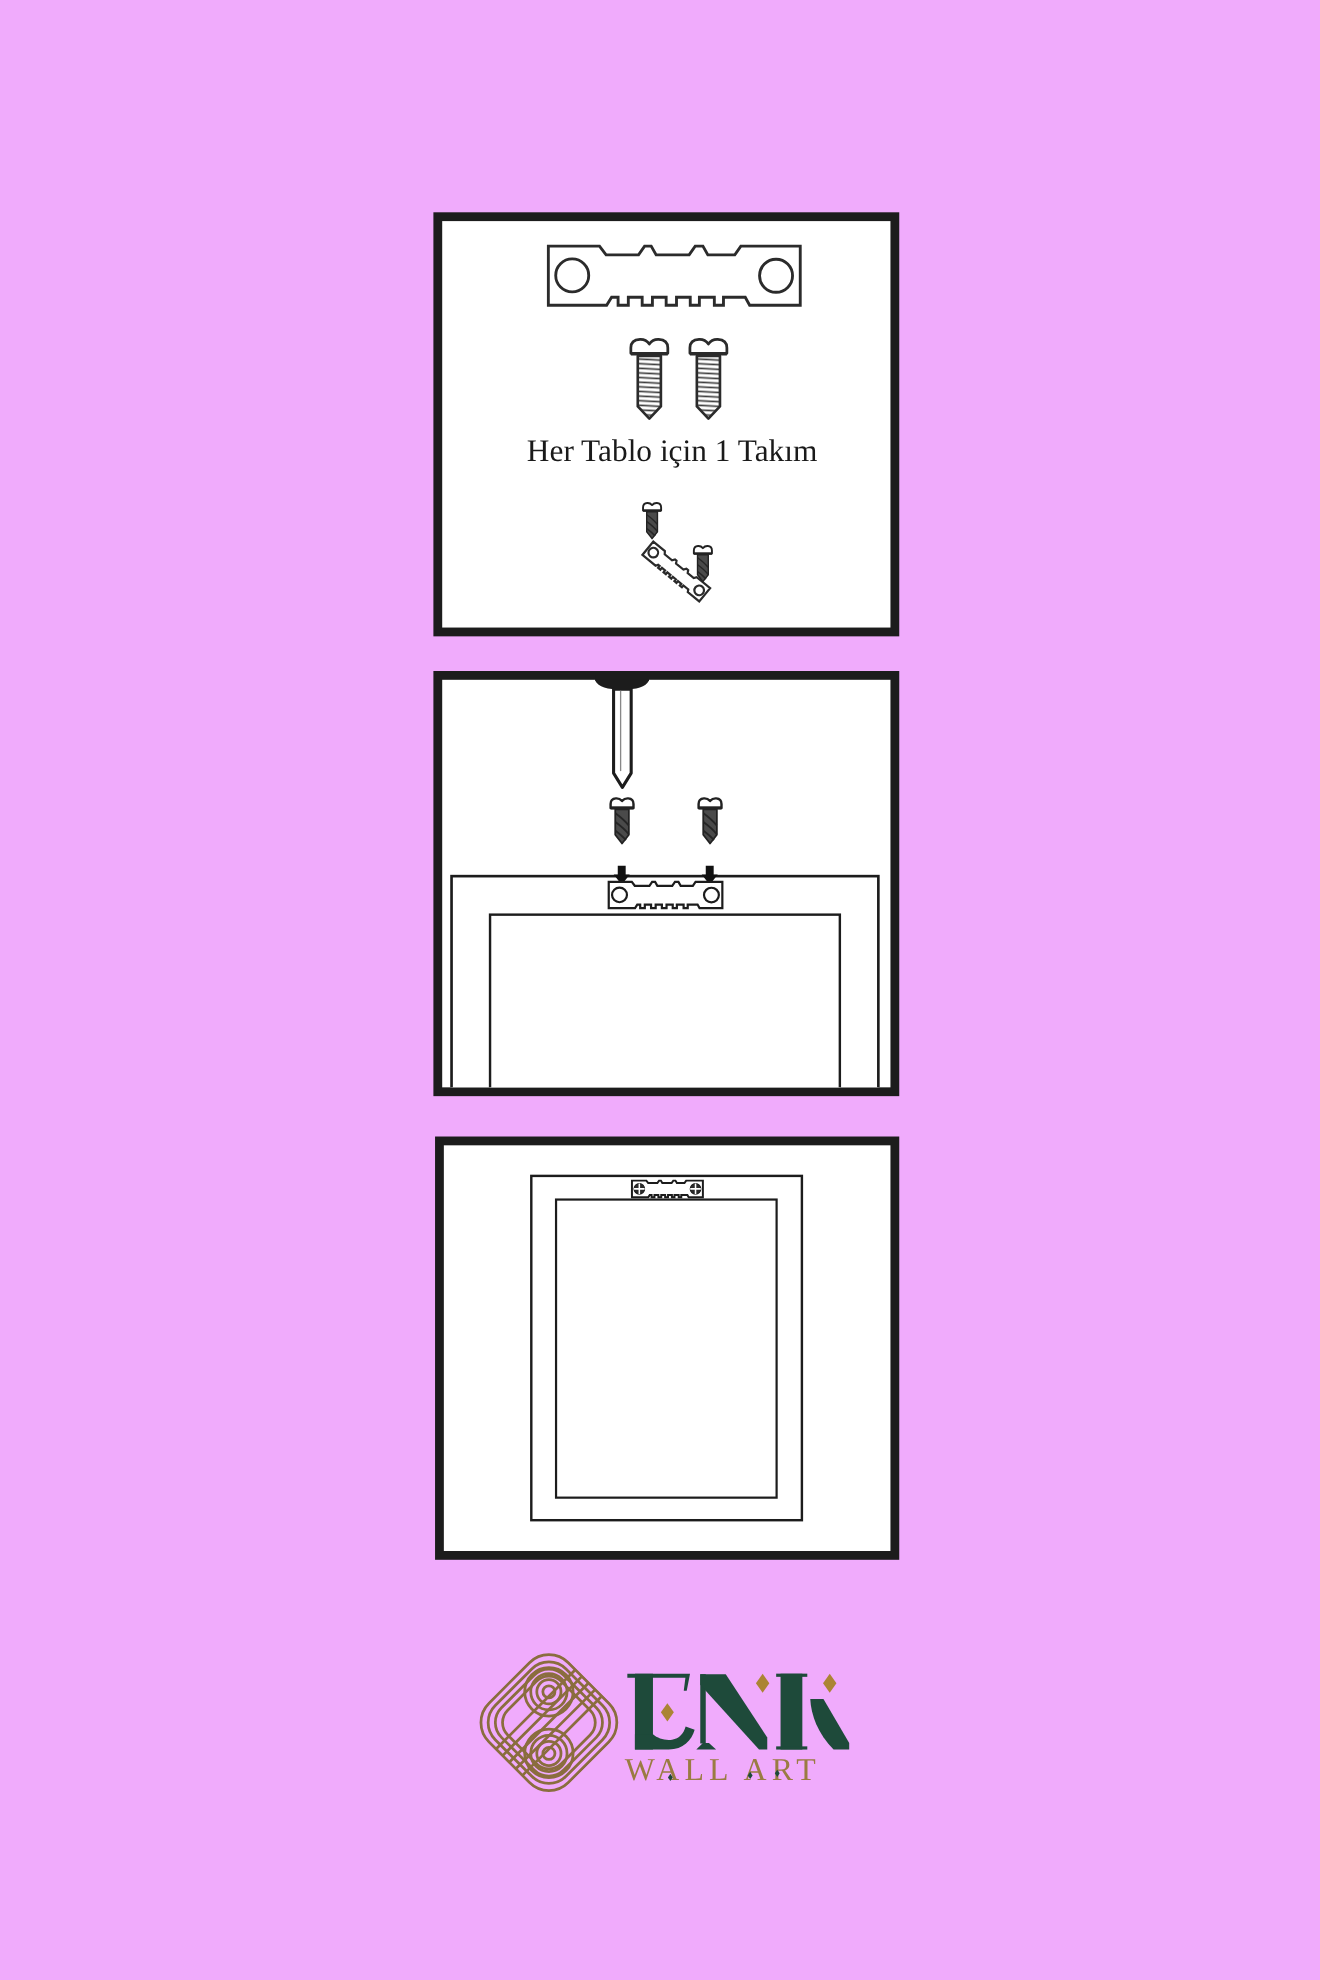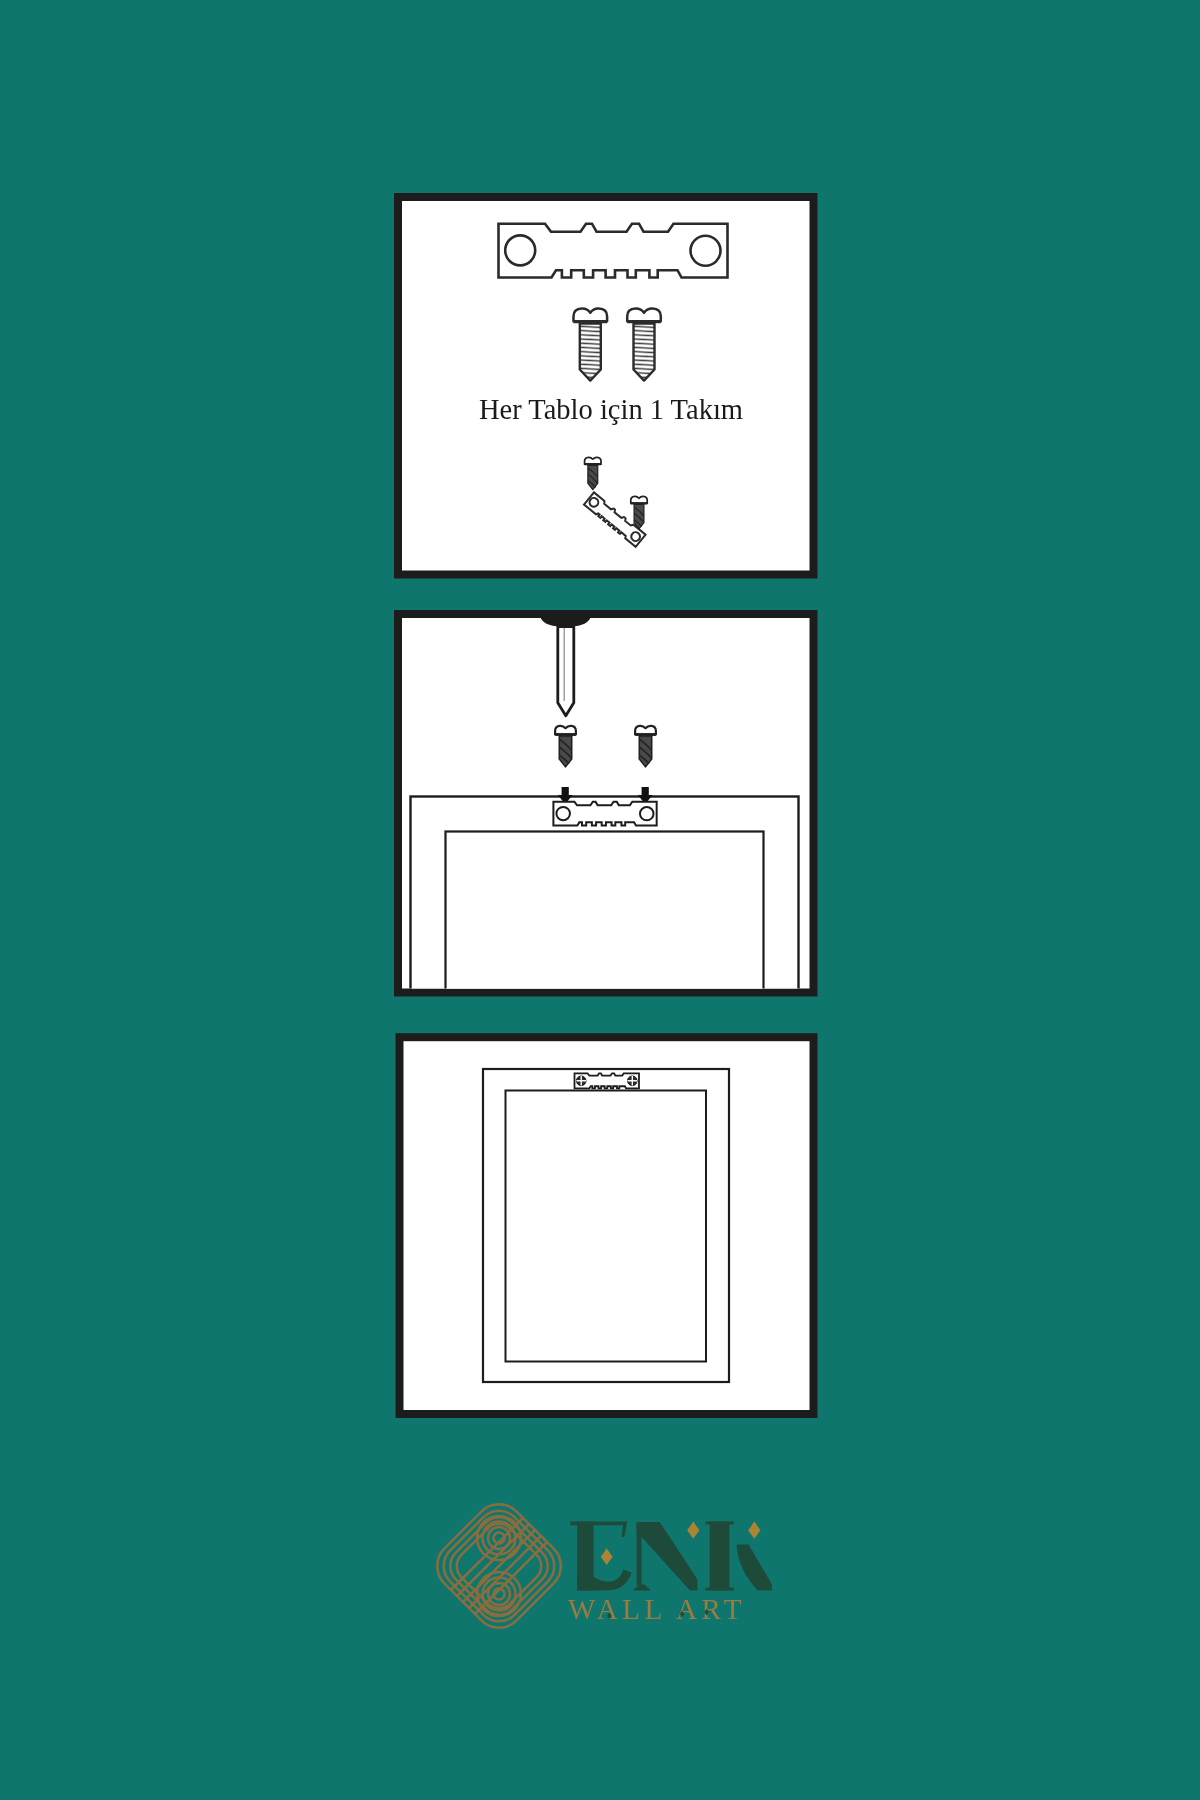--- a/index.html
+++ b/index.html
@@ -1,16 +1,16 @@
 <!DOCTYPE html>
 <html><head>
 <meta charset="utf-8">
 <style>
   html,body{margin:0;padding:0;background:#ffffff;}
-  #page{position:relative;width:1200px;height:1800px;background:#0f766e;overflow:hidden;
+  #page{position:relative;width:1200px;height:1800px;background:#f0abfc;overflow:hidden;
         font-family:"Liberation Serif", serif;}
 </style>
 </head>
 <body>
 <div id="page">
 <svg width="1200" height="1800" viewBox="0 0 1200 1800" xmlns="http://www.w3.org/2000/svg">
 <defs>
 
   <path id="hanger" vector-effect="non-scaling-stroke" d="
     M0,0 L46.5,0 L52.5,8

